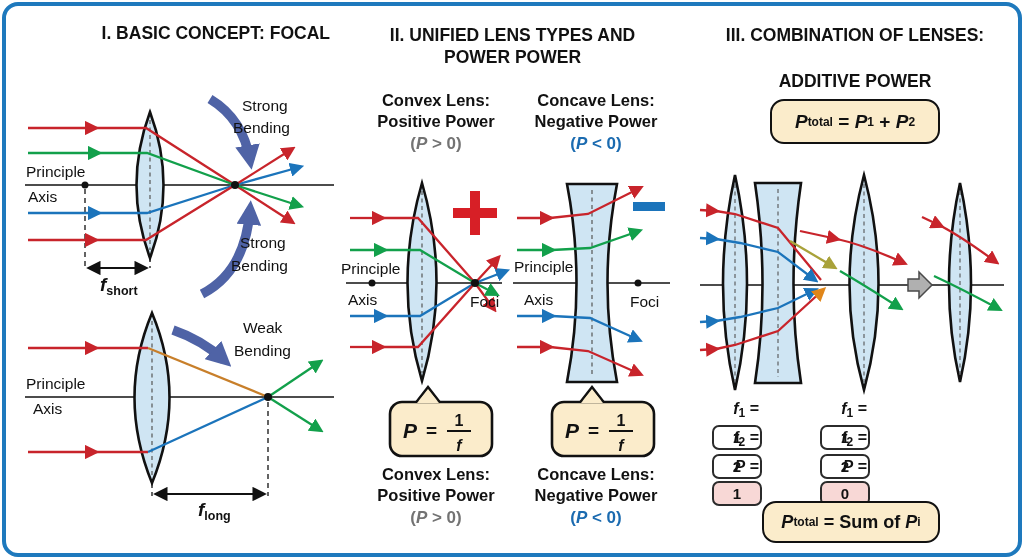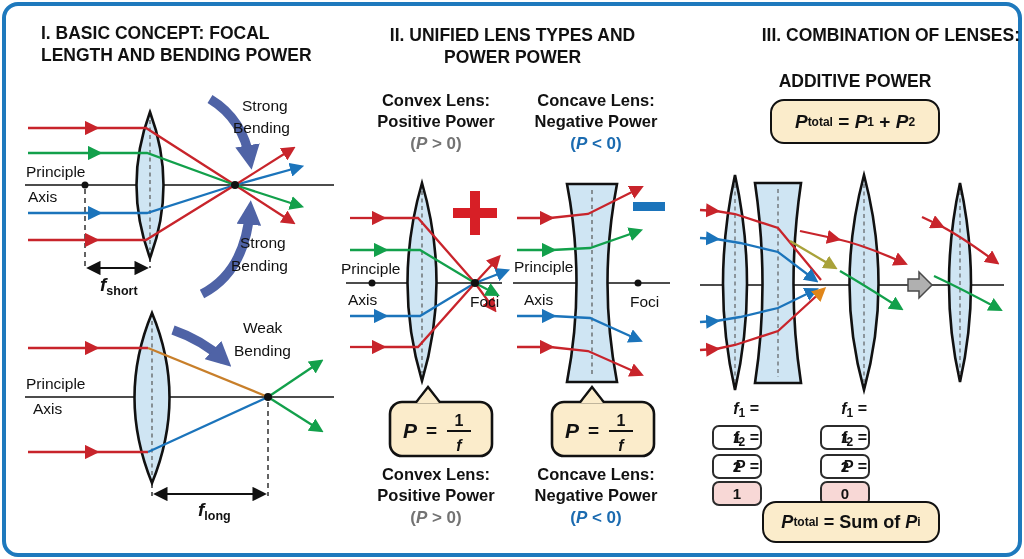--- a/index.html
+++ b/index.html
@@ -35,23 +35,22 @@
   .bub-num{font-size:16px;font-weight:bold;}
   .bub-den{font-size:16px;font-weight:bold;font-style:italic;}
   .frac-bar{stroke:#111;stroke-width:2;}
 </style>
 </head>
 <body>
 
 <div id="stage">
   <div id="frame"></div>
 
-  <div class="abs ptitle" style="left:41px;top:22px;width:310px;">
+  <div class="abs ptitle" style="left:20px;top:22px;width:310px;text-align:right;">
     <div>I. BASIC CONCEPT: FOCAL</div>
-    <div>LENGTH AND BENDING POWER</div>
   </div>
 
   <svg class="abs" style="left:0;top:0;" width="345" height="559" viewBox="0 0 345 559">
     <defs>
       <marker id="mr" viewBox="0 0 10 10" refX="7" refY="5" markerWidth="6.2" markerHeight="6.2" orient="auto-start-reverse">
         <path d="M0,0L10,5L0,10z" fill="#c8242b"></path>
         </marker>
       <marker id="mg" viewBox="0 0 10 10" refX="7" refY="5" markerWidth="6.2" markerHeight="6.2" orient="auto-start-reverse">
         <path d="M0,0L10,5L0,10z" fill="#12a04b"></path>
         </marker>
@@ -227,21 +226,21 @@
     <div>Convex Lens:</div>
     <div>Positive Power</div>
     <div class="signline red"><span>(</span><span class="it">P</span><span> &gt; 0)</span></div>
   </div>
   <div class="abs lensheading" style="left:512px;top:464px;width:168px;">
     <div>Concave Lens:</div>
     <div>Negative Power</div>
     <div class="signline blue"><span>(</span><span class="it">P</span><span> &lt; 0)</span></div>
   </div>
 
-  <div class="abs ptitle center" style="left:690px;top:24px;width:330px;text-align:right;">
+  <div class="abs ptitle center" style="left:690px;top:24px;width:330px;">
     <div>III. COMBINATION OF LENSES:</div>
     <div></div>
   </div>
 
   <div class="abs ptitle center" style="left:690px;top:46px;width:330px;margin-top:24px;">
     <div>ADDITIVE POWER</div>
   </div>
 
   <div class="abs formulabox" style="left:770px;top:99px;width:166px;height:41px;">
     <span class="it">P</span><sub>total</sub>&nbsp;<span>=</span>&nbsp;<span class="it">P</span><sub>1</sub>&nbsp;<span>+</span>&nbsp;<span class="it">P</span><sub>2</sub>

